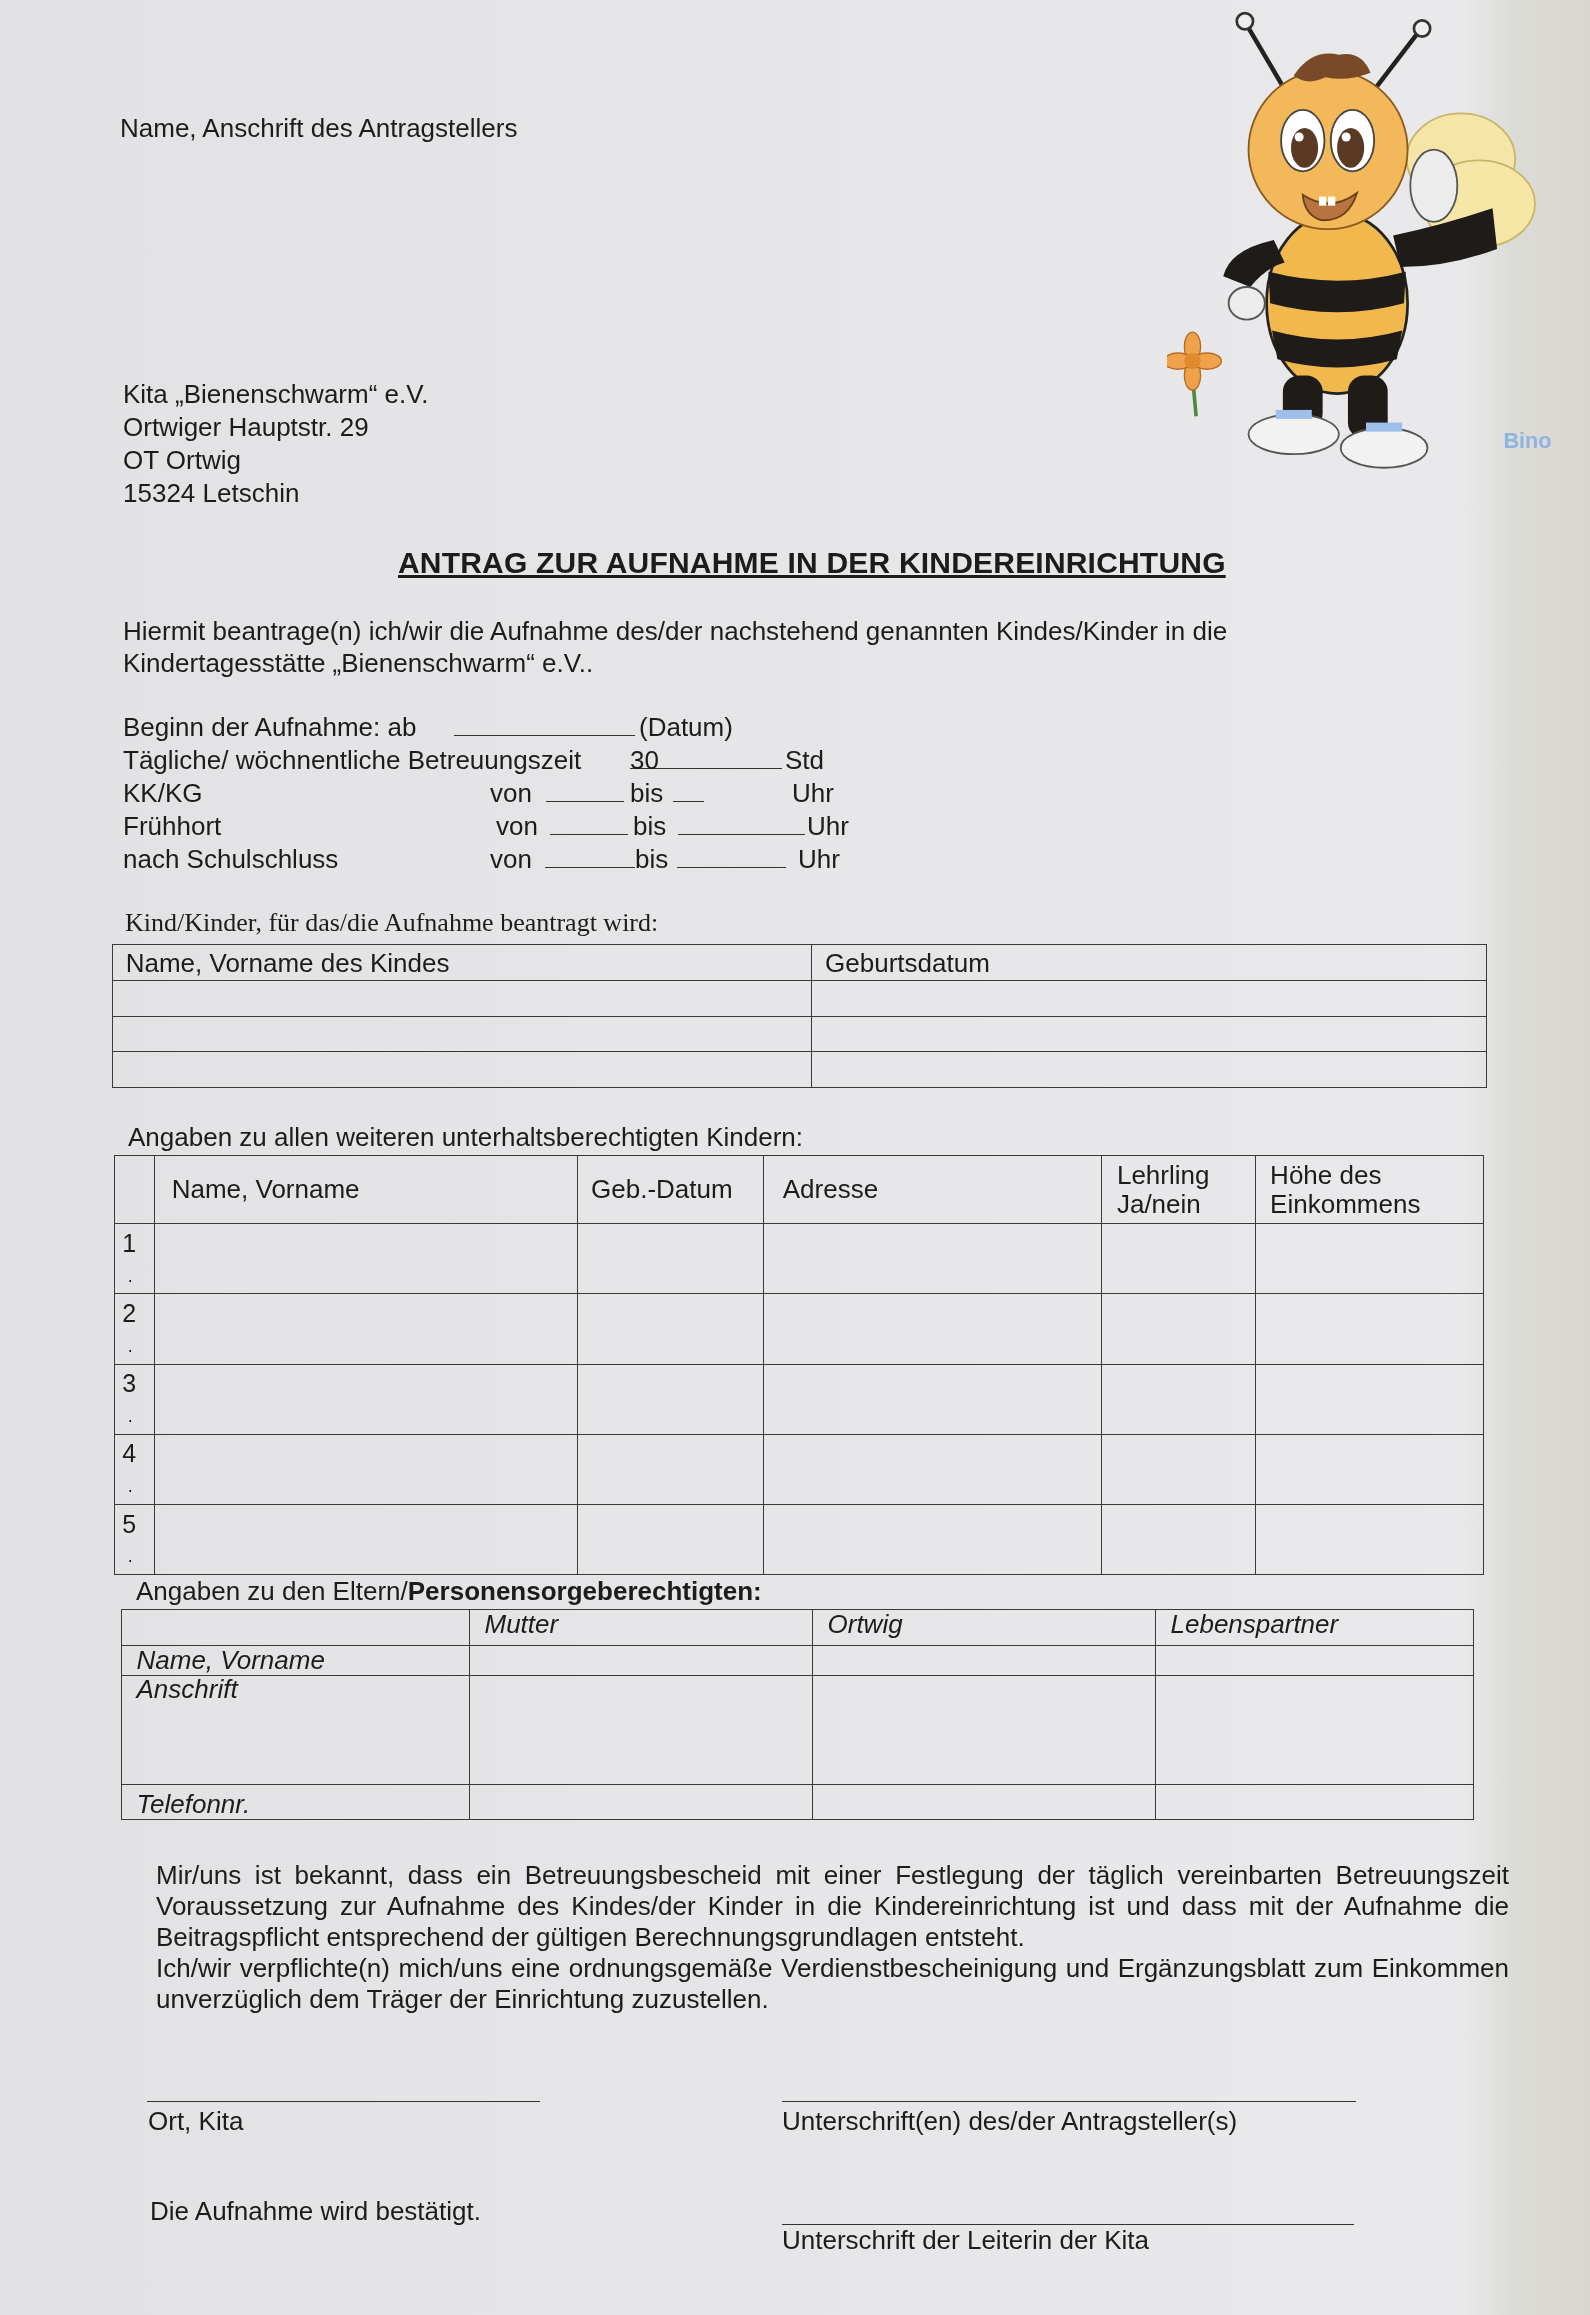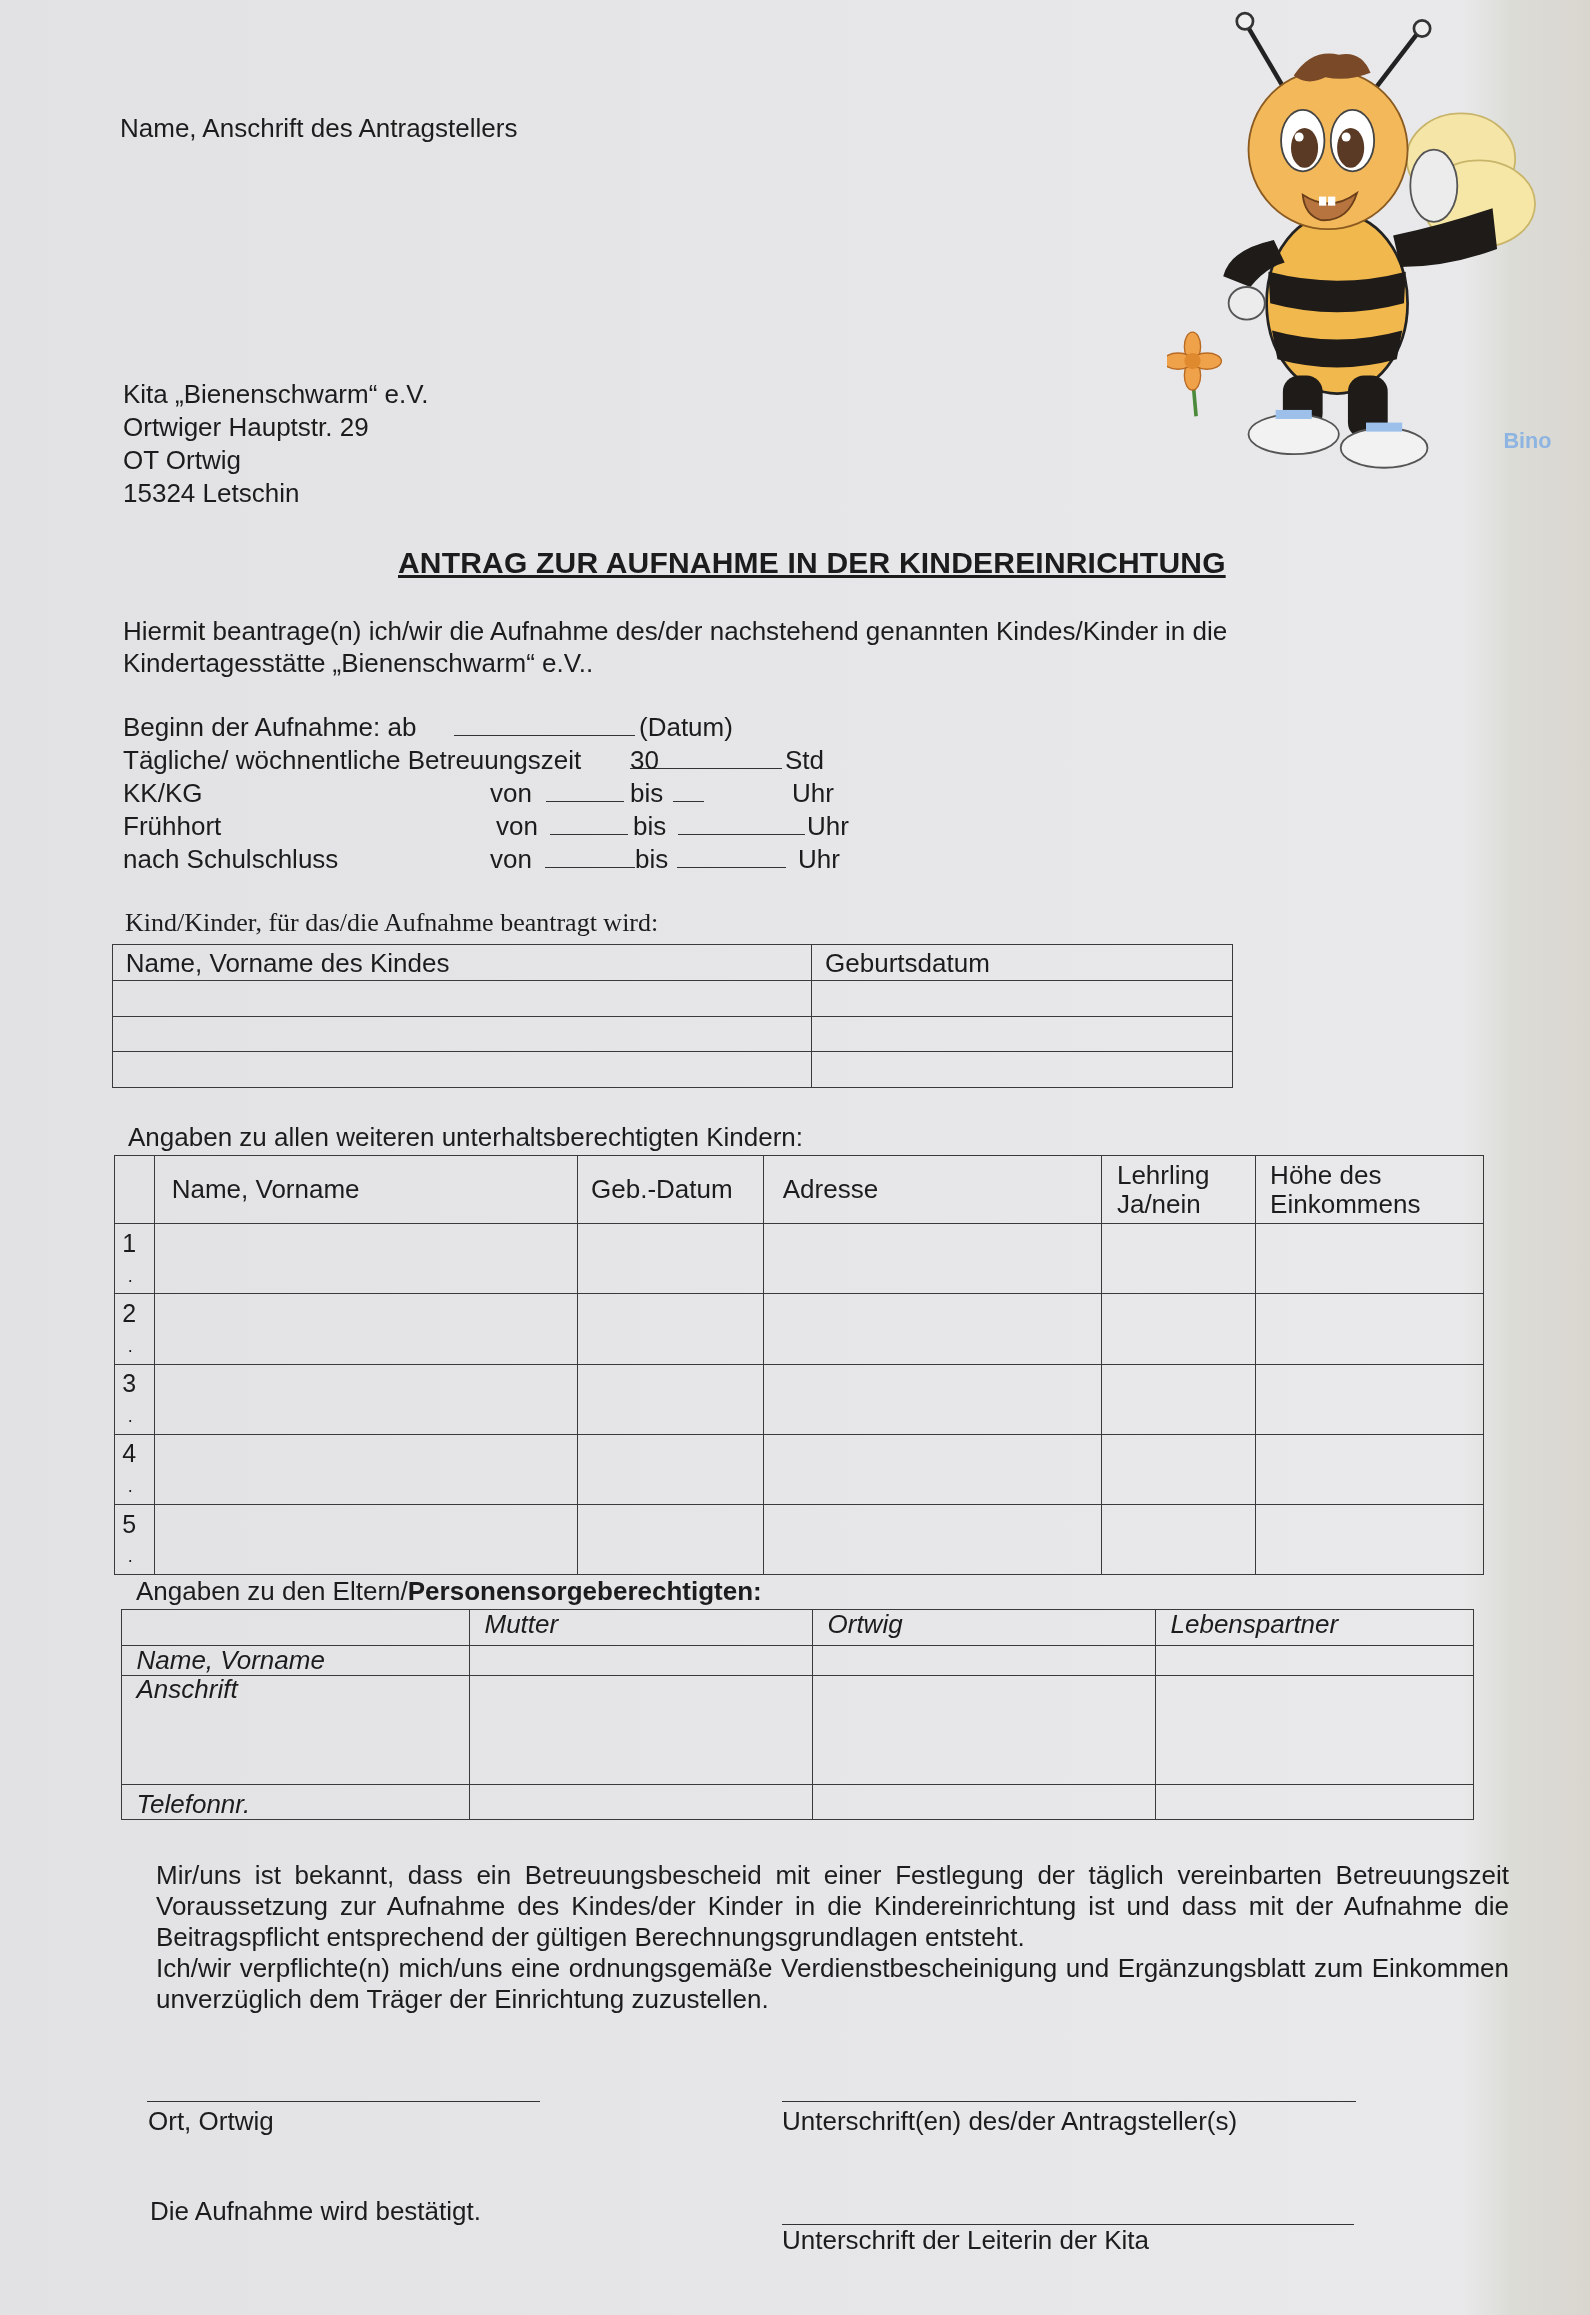--- a/index.html
+++ b/index.html
@@ -19,21 +19,21 @@
   .intro { left:123px; top:615px; width:1248px; font-size:26px; line-height:32px; }
   .times { left:123px; top:711px; font-size:26px; line-height:33px; }
   .times .row { position:relative; height:33px; white-space:nowrap; }
   .times .row span { position:absolute; top:0; }
   .uline { display:inline-block; border-bottom:1.8px solid #333; height:23.5px; vertical-align:baseline; }
 
   .sec-label { font-size:26px; white-space:nowrap; }
   table { border-collapse:collapse; position:absolute; }
   td, th { border:1.8px solid #3a3a3a; font-weight:normal; text-align:left; vertical-align:top; font-size:26px; padding:1.8px 12.7px; }
 
-  #tbl-children { left:112px; top:944px; width:1121px; }
+  #tbl-children { left:112px; top:944px; width:1375px; }
   #tbl-children td { height:30px; padding-top:2.7px; }
 
   #tbl-others { left:114px; top:1155px; width:1370px; }
   #tbl-others th { height:60px; vertical-align:middle; line-height:29px; }
   #tbl-others td { height:62px; }
   #tbl-others td.num { width:25px; padding:3.6px 7.2px; font-size:25px; line-height:31px; position:relative; }
   #tbl-others td.num .dot { position:absolute; left:12.7px; bottom:1.8px; font-size:18px; }
 
   #tbl-parents { left:121px; top:1609px; width:1353px;font-style:italic; }
   #tbl-parents td { padding:0.9px 14.5px; line-height:27px; }
@@ -254,21 +254,21 @@
   </tr>
 </tbody>
   </table>
 
 <div class="abs para">
   <p>Mir/uns ist bekannt, dass ein Betreuungsbescheid mit einer Festlegung der täglich vereinbarten Betreuungszeit Voraussetzung zur Aufnahme des Kindes/der Kinder in die Kindereinrichtung ist und dass mit der Aufnahme die Beitragspflicht entsprechend der gültigen Berechnungsgrundlagen entsteht.</p>
   <p>Ich/wir verpflichte(n) mich/uns eine ordnungsgemäße Verdienstbescheinigung und Ergänzungsblatt zum Einkommen unverzüglich dem Träger der Einrichtung zuzustellen.</p>
 </div>
 
 <div class="sigline" style="left:147px; top:2101px; width:393px;"></div>
-<div class="abs t" style="left:148px; top:2105px;">Ort, Ortwig</div>
+<div class="abs t" style="left:148px; top:2105px;">Ort, Kita</div>
 
 <div class="sigline" style="left:782px; top:2101px; width:574px;"></div>
 <div class="abs t" style="left:782px; top:2105px;">Unterschrift(en) des/der Antragsteller(s)</div>
 
 <div class="abs t" style="left:150px; top:2195px;">Die Aufnahme wird bestätigt.</div>
 
 <div class="sigline" style="left:782px; top:2224px; width:572px;"></div>
 <div class="abs t" style="left:782px; top:2224px;">Unterschrift der Leiterin der Kita</div>
 
 

